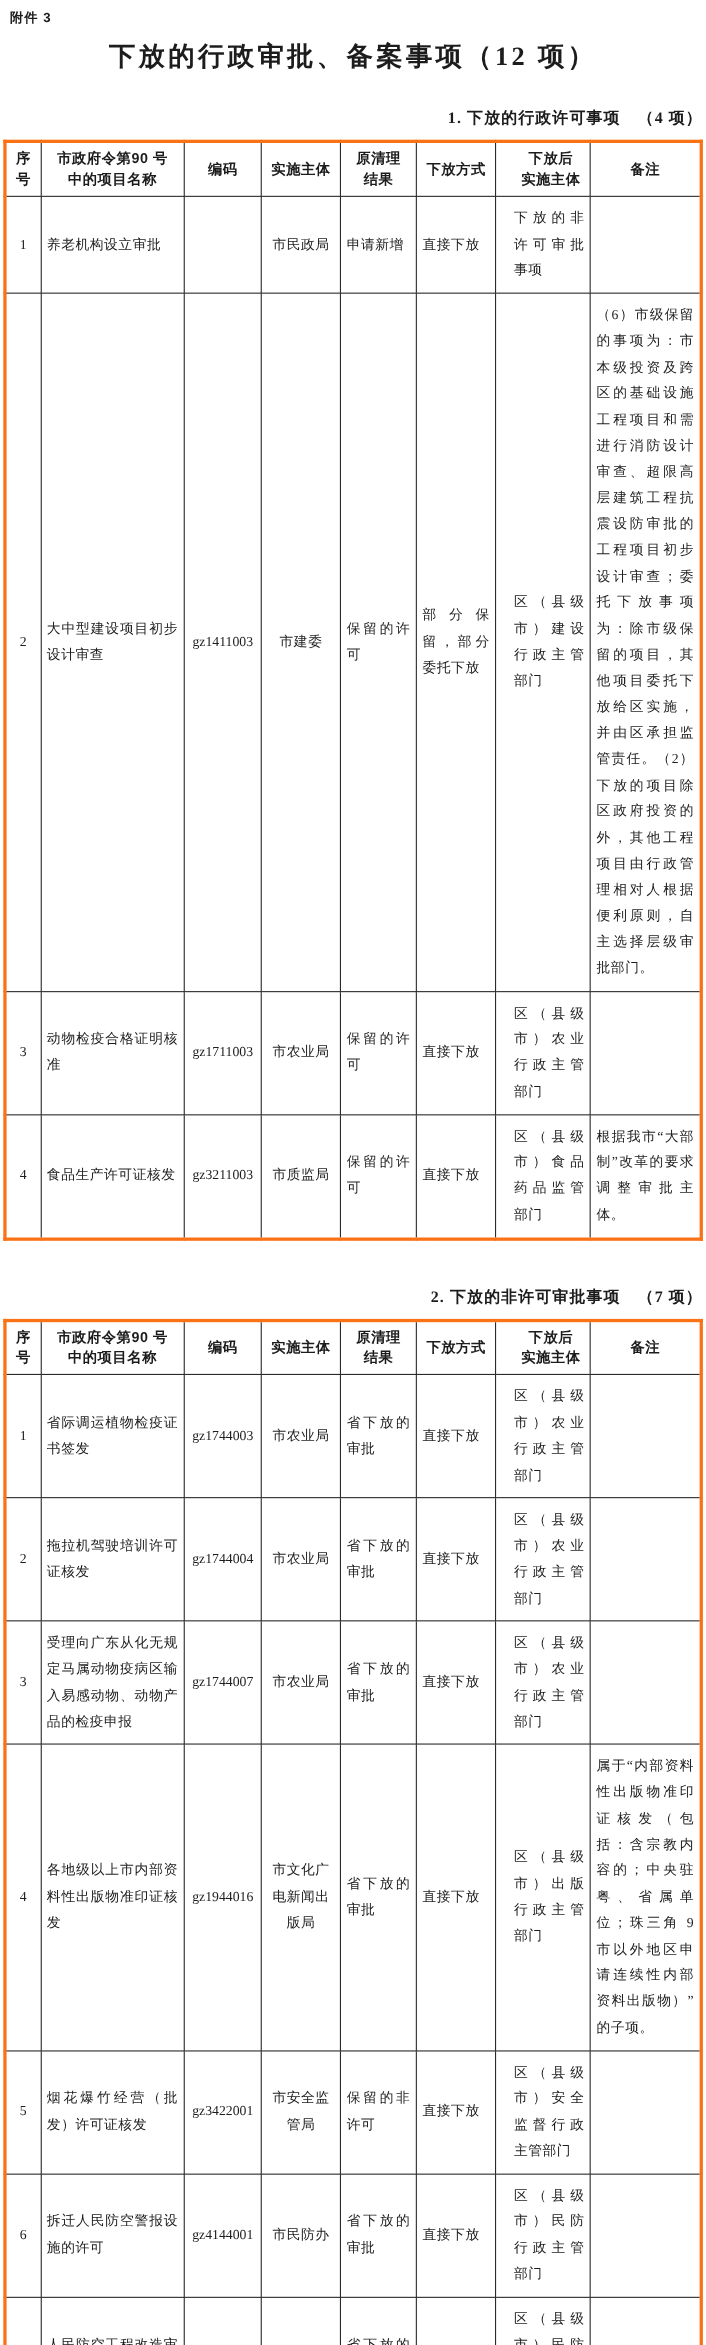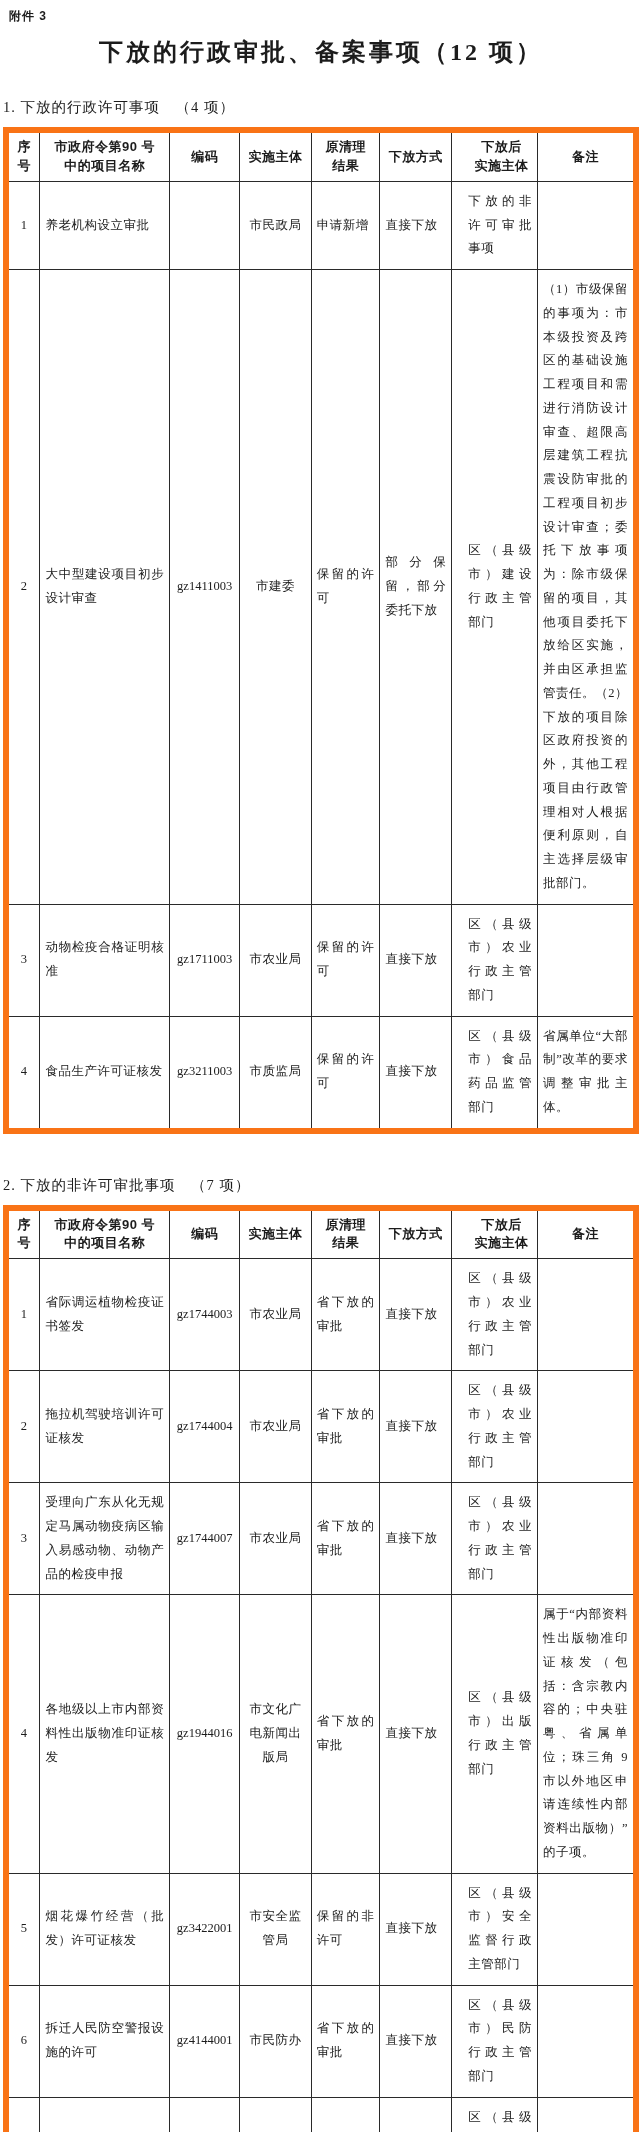--- a/index.html
+++ b/index.html
@@ -22,32 +22,32 @@
     text-align:center;
     font-size:24px;
     font-weight:700;
     letter-spacing:3px;
     margin:12px 0 30px 0;
     line-height:1.3;
   }
   .table-section{margin-bottom:42px;}
   .table-section:last-child{margin-bottom:0;}
   .table-caption{
-    text-align:left;
+    text-align:right;
     font-size:14.5px;
-    font-weight:400;
+    font-weight:700;
     letter-spacing:1px;
     margin-bottom:10px;
     white-space:pre-line;
   }
   table{
     width:100%;
     border-collapse:collapse;
     table-layout:fixed;
-    border:6px solid #f97316;
+    border:3px solid #f97316;
   }
   th,td{
     border:1px solid #2a2a2a;
     vertical-align:middle;
     word-break:break-all;
     overflow-wrap:break-word;
   }
   th{
     font-family:"Liberation Sans","DejaVu Sans",sans-serif;
     font-weight:600;
@@ -117,41 +117,41 @@
               <td class="col-remarks"></td>
             </tr>
             <tr>
               <td class="col-index">2</td>
               <td class="col-project-name">大中型建设项目初步设计审查</td>
               <td class="col-code">gz1411003</td>
               <td class="col-implementing-body">市建委</td>
               <td class="col-original-result">保留的许可</td>
               <td class="col-delegation-method">部分保留，部分委托下放</td>
               <td class="col-post-delegation-body">区（县级市）建设行政主管部门</td>
-              <td class="col-remarks">（1）市级保留的事项为：市本级投资及跨区的基础设施工程项目和需进行消防设计审查、超限高层建筑工程抗震设防审批的工程项目初步设计审查；委托下放事项为：除市级保留的项目，其他项目委托下放给区实施，并由区承担监管责任。（2）下放的项目除区政府投资的外，其他工程项目由行政管理相对人根据便利原则，自主选择层级审批部门。</td>
+              <td class="col-remarks">（6）市级保留的事项为：市本级投资及跨区的基础设施工程项目和需进行消防设计审查、超限高层建筑工程抗震设防审批的工程项目初步设计审查；委托下放事项为：除市级保留的项目，其他项目委托下放给区实施，并由区承担监管责任。（2）下放的项目除区政府投资的外，其他工程项目由行政管理相对人根据便利原则，自主选择层级审批部门。</td>
             </tr>
             <tr>
               <td class="col-index">3</td>
               <td class="col-project-name">动物检疫合格证明核准</td>
               <td class="col-code">gz1711003</td>
               <td class="col-implementing-body">市农业局</td>
               <td class="col-original-result">保留的许可</td>
               <td class="col-delegation-method">直接下放</td>
               <td class="col-post-delegation-body">区（县级市）农业行政主管部门</td>
               <td class="col-remarks"></td>
             </tr>
             <tr>
               <td class="col-index">4</td>
               <td class="col-project-name">食品生产许可证核发</td>
               <td class="col-code">gz3211003</td>
               <td class="col-implementing-body">市质监局</td>
               <td class="col-original-result">保留的许可</td>
               <td class="col-delegation-method">直接下放</td>
               <td class="col-post-delegation-body">区（县级市）食品药品监管部门</td>
-              <td class="col-remarks">省属单位“大部制”改革的要求调整审批主体。</td>
+              <td class="col-remarks">根据我市“大部制”改革的要求调整审批主体。</td>
             </tr>
           </tbody>
     </table>
   </section>
 
   <section class="table-section table-2">
     <div class="table-caption">2. 下放的非许可审批事项　（7 项）</div>
     <table>
       <thead>
         <tr>

